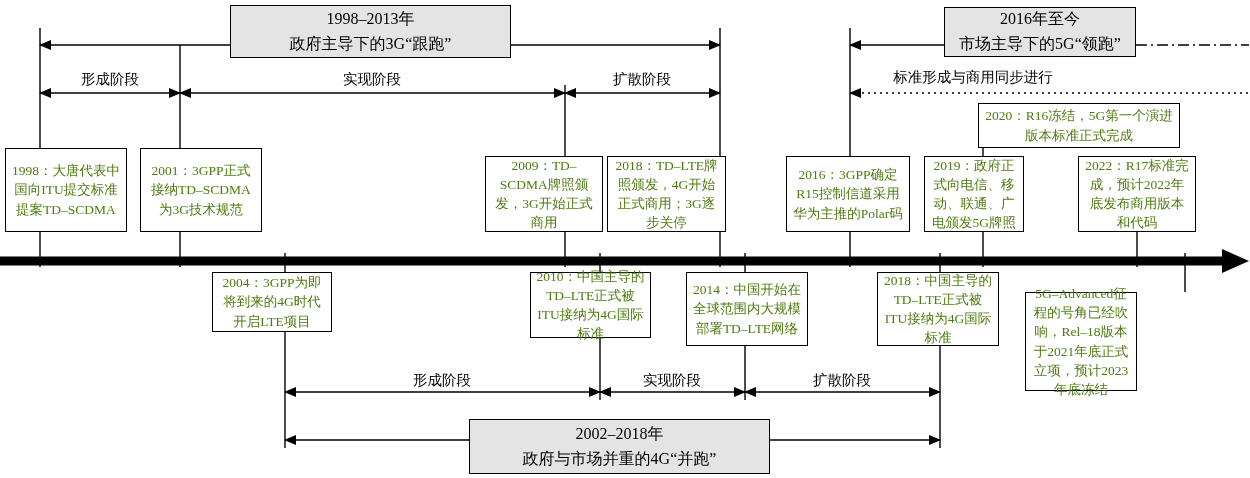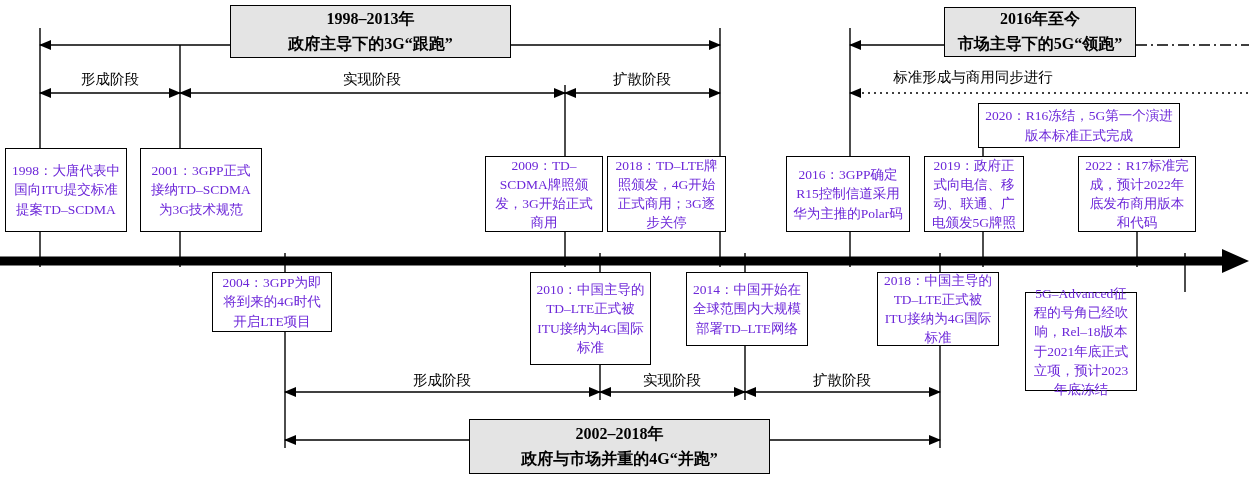--- a/index.html
+++ b/index.html
@@ -6,26 +6,26 @@
   html,body { background:#fff; }
   body { font-family:"Liberation Serif","DejaVu Serif",serif; }
   .canvas {
     position:relative; width:1250px; height:478px; background:#fff; overflow:hidden;
   }
   .svg-layer { position:absolute; left:0; top:0; z-index:1; }
   .event-box {
     position:absolute; z-index:2; background:#fff; border:1.5px solid #000;
     display:flex; align-items:center; justify-content:center;
     text-align:center; font-size:13.5px; line-height:1.42; padding:10px 5px;
-    color:#6d28d9;
+    color:#4d7c0f;
   }
   .period-box {
     position:absolute; z-index:2; background:#e4e4e4; border:1.5px solid #000;
     display:flex; flex-direction:column; align-items:center; justify-content:center;
-    text-align:center; font-weight:bold; font-size:16px; line-height:1.55; color:#000;
+    text-align:center; font-weight:normal; font-size:16px; line-height:1.55; color:#000;
   }
   .phase-label {
     position:absolute; z-index:3; font-weight:normal; font-size:14.5px;
     text-align:center; color:#000; white-space:nowrap;
   }
 </style>
 </head>
 <body>
 
 <div class="canvas">
@@ -132,21 +132,21 @@
   <div class="event-box" style="left:978px;top:103px;width:202px;height:45px">
     <span>2020：R16冻结，5G第一个演进版本标准正式完成</span>
   </div>
   <div class="event-box" style="left:1078px;top:156px;width:118px;height:76px">
     <span>2022：R17标准完成，预计2022年底发布商用版本和代码</span>
   </div>
 
   <div class="event-box" style="left:212px;top:272px;width:120px;height:60px">
     <span>2004：3GPP为即将到来的4G时代开启LTE项目</span>
   </div>
-  <div class="event-box" style="left:530px;top:272px;width:121px;height:93px">
+  <div class="event-box" style="left:530px;top:272px;width:121px;height:66px">
     <span>2010：中国主导的TD–LTE正式被ITU接纳为4G国际标准</span>
   </div>
   <div class="event-box" style="left:686px;top:272px;width:122px;height:74px">
     <span>2014：中国开始在全球范围内大规模部署TD–LTE网络</span>
   </div>
   <div class="event-box" style="left:877px;top:272px;width:122px;height:74px">
     <span>2018：中国主导的TD–LTE正式被ITU接纳为4G国际标准</span>
   </div>
   <div class="event-box" style="left:1025px;top:292px;width:112px;height:99px">
     <span>5G–Advanced征程的号角已经吹响，Rel–18版本于2021年底正式立项，预计2023年底冻结</span>

